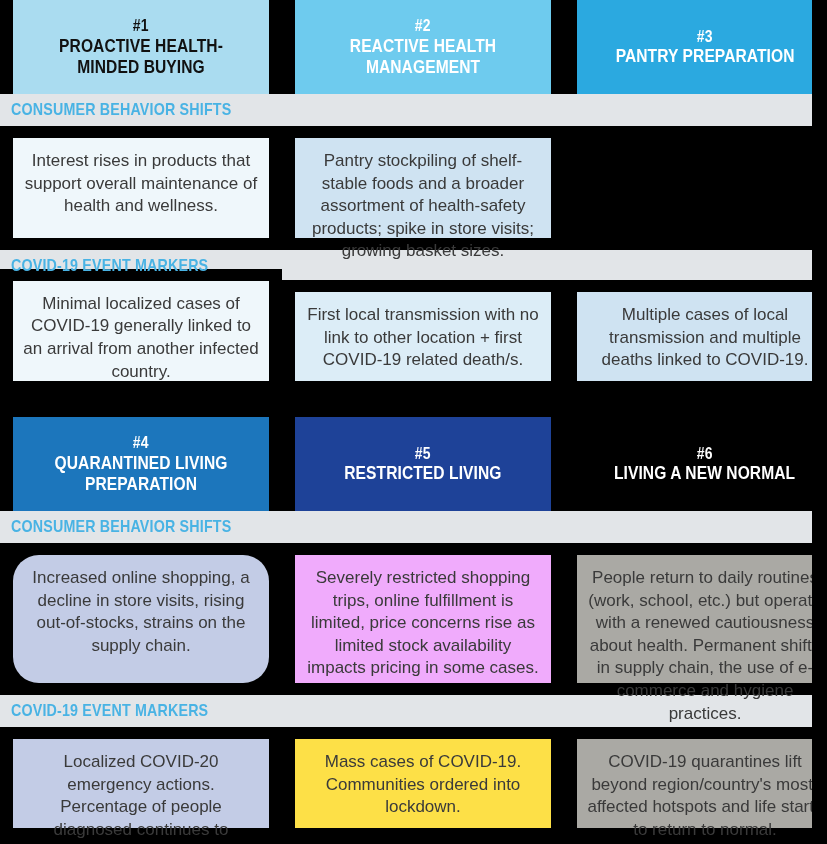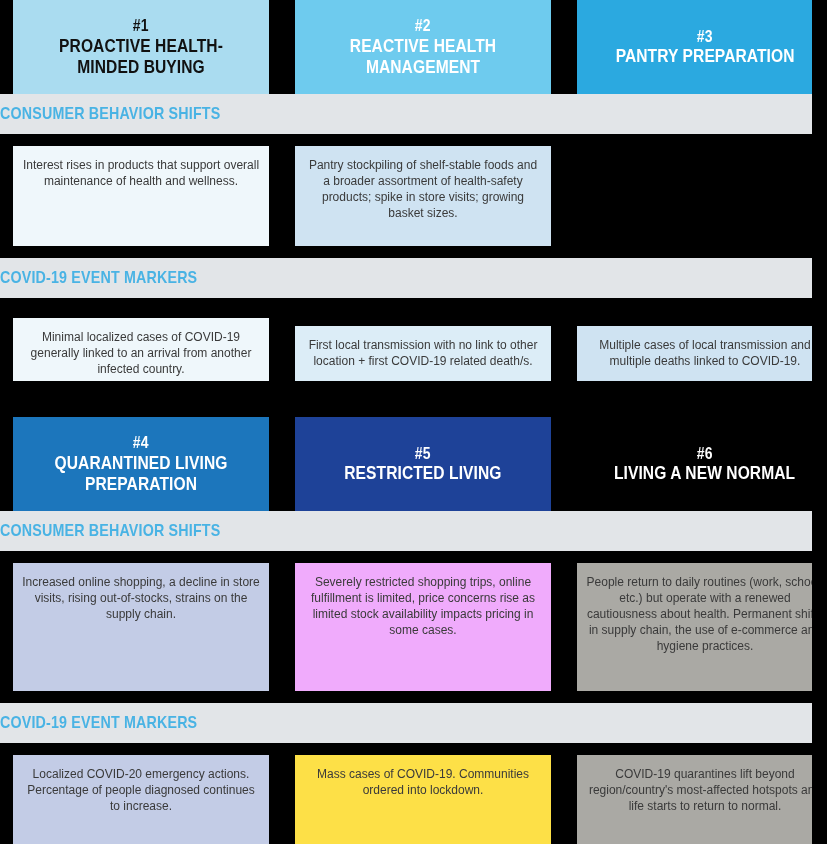--- a/index.html
+++ b/index.html
@@ -69,24 +69,25 @@
     line-height: 1.1;
     text-align: center;
     letter-spacing: 0.1px;
     transform: scaleX(0.82);
     text-transform: uppercase;
   }
 
   
   .section-bar {
     width: 812px;
-    height: 40px;
+    height: 32px;
     background: #e2e5e8;
     display: flex;
     align-items: center;
+    padding-left: 11px;
   }
   .section-bar-label {
     font-family: "Liberation Sans", sans-serif;
     font-size: 17px;
     font-weight: 700;
     color: #49b3e4;
     letter-spacing: 0.2px;
     transform: scaleX(0.84);
     transform-origin: left center;
     text-transform: uppercase;
@@ -106,21 +107,21 @@
     background: #000;
   }
   .body-card {
     width: 100%;
     height: 100%;
     padding: 12px 9px 12px 9px;
     text-align: center;
   }
   .body-text {
     font-family: "Liberation Sans", sans-serif;
-    font-size: 12px;
+    font-size: 17px;
     line-height: 1.33;
     color: #3a3a3a;
     text-align: center;
   }
 
   
   .row-h1 { height: 124px; }
   .row-h2 { height: 112px; align-items: center; }
   .row-h3 { height: 152px; }
   .row-h4 { height: 113px; }
@@ -235,21 +236,21 @@
         </div>
       </div>
     </div>
 
     <div class="section-bar">
       <span class="section-bar-label">CONSUMER BEHAVIOR SHIFTS</span>
     </div>
 
     <div class="body-row row-h3">
       <div class="body-cell">
-        <div class="body-card" style="background: rgb(195, 204, 230);">
+        <div class="body-card" style="background: rgb(195, 204, 230); border-radius: 26px;">
           <div class="body-text">Increased online shopping, a decline in store visits, rising out-of-stocks, strains on the supply chain.</div>
         </div>
       </div>
       <div class="body-cell">
         <div class="body-card" style="background: #f0abfc;">
           <div class="body-text">Severely restricted shopping trips, online fulfillment is limited, price concerns rise as limited stock availability impacts pricing in some cases.</div>
         </div>
       </div>
       <div class="body-cell">
         <div class="body-card" style="background: rgb(170, 169, 164);">

